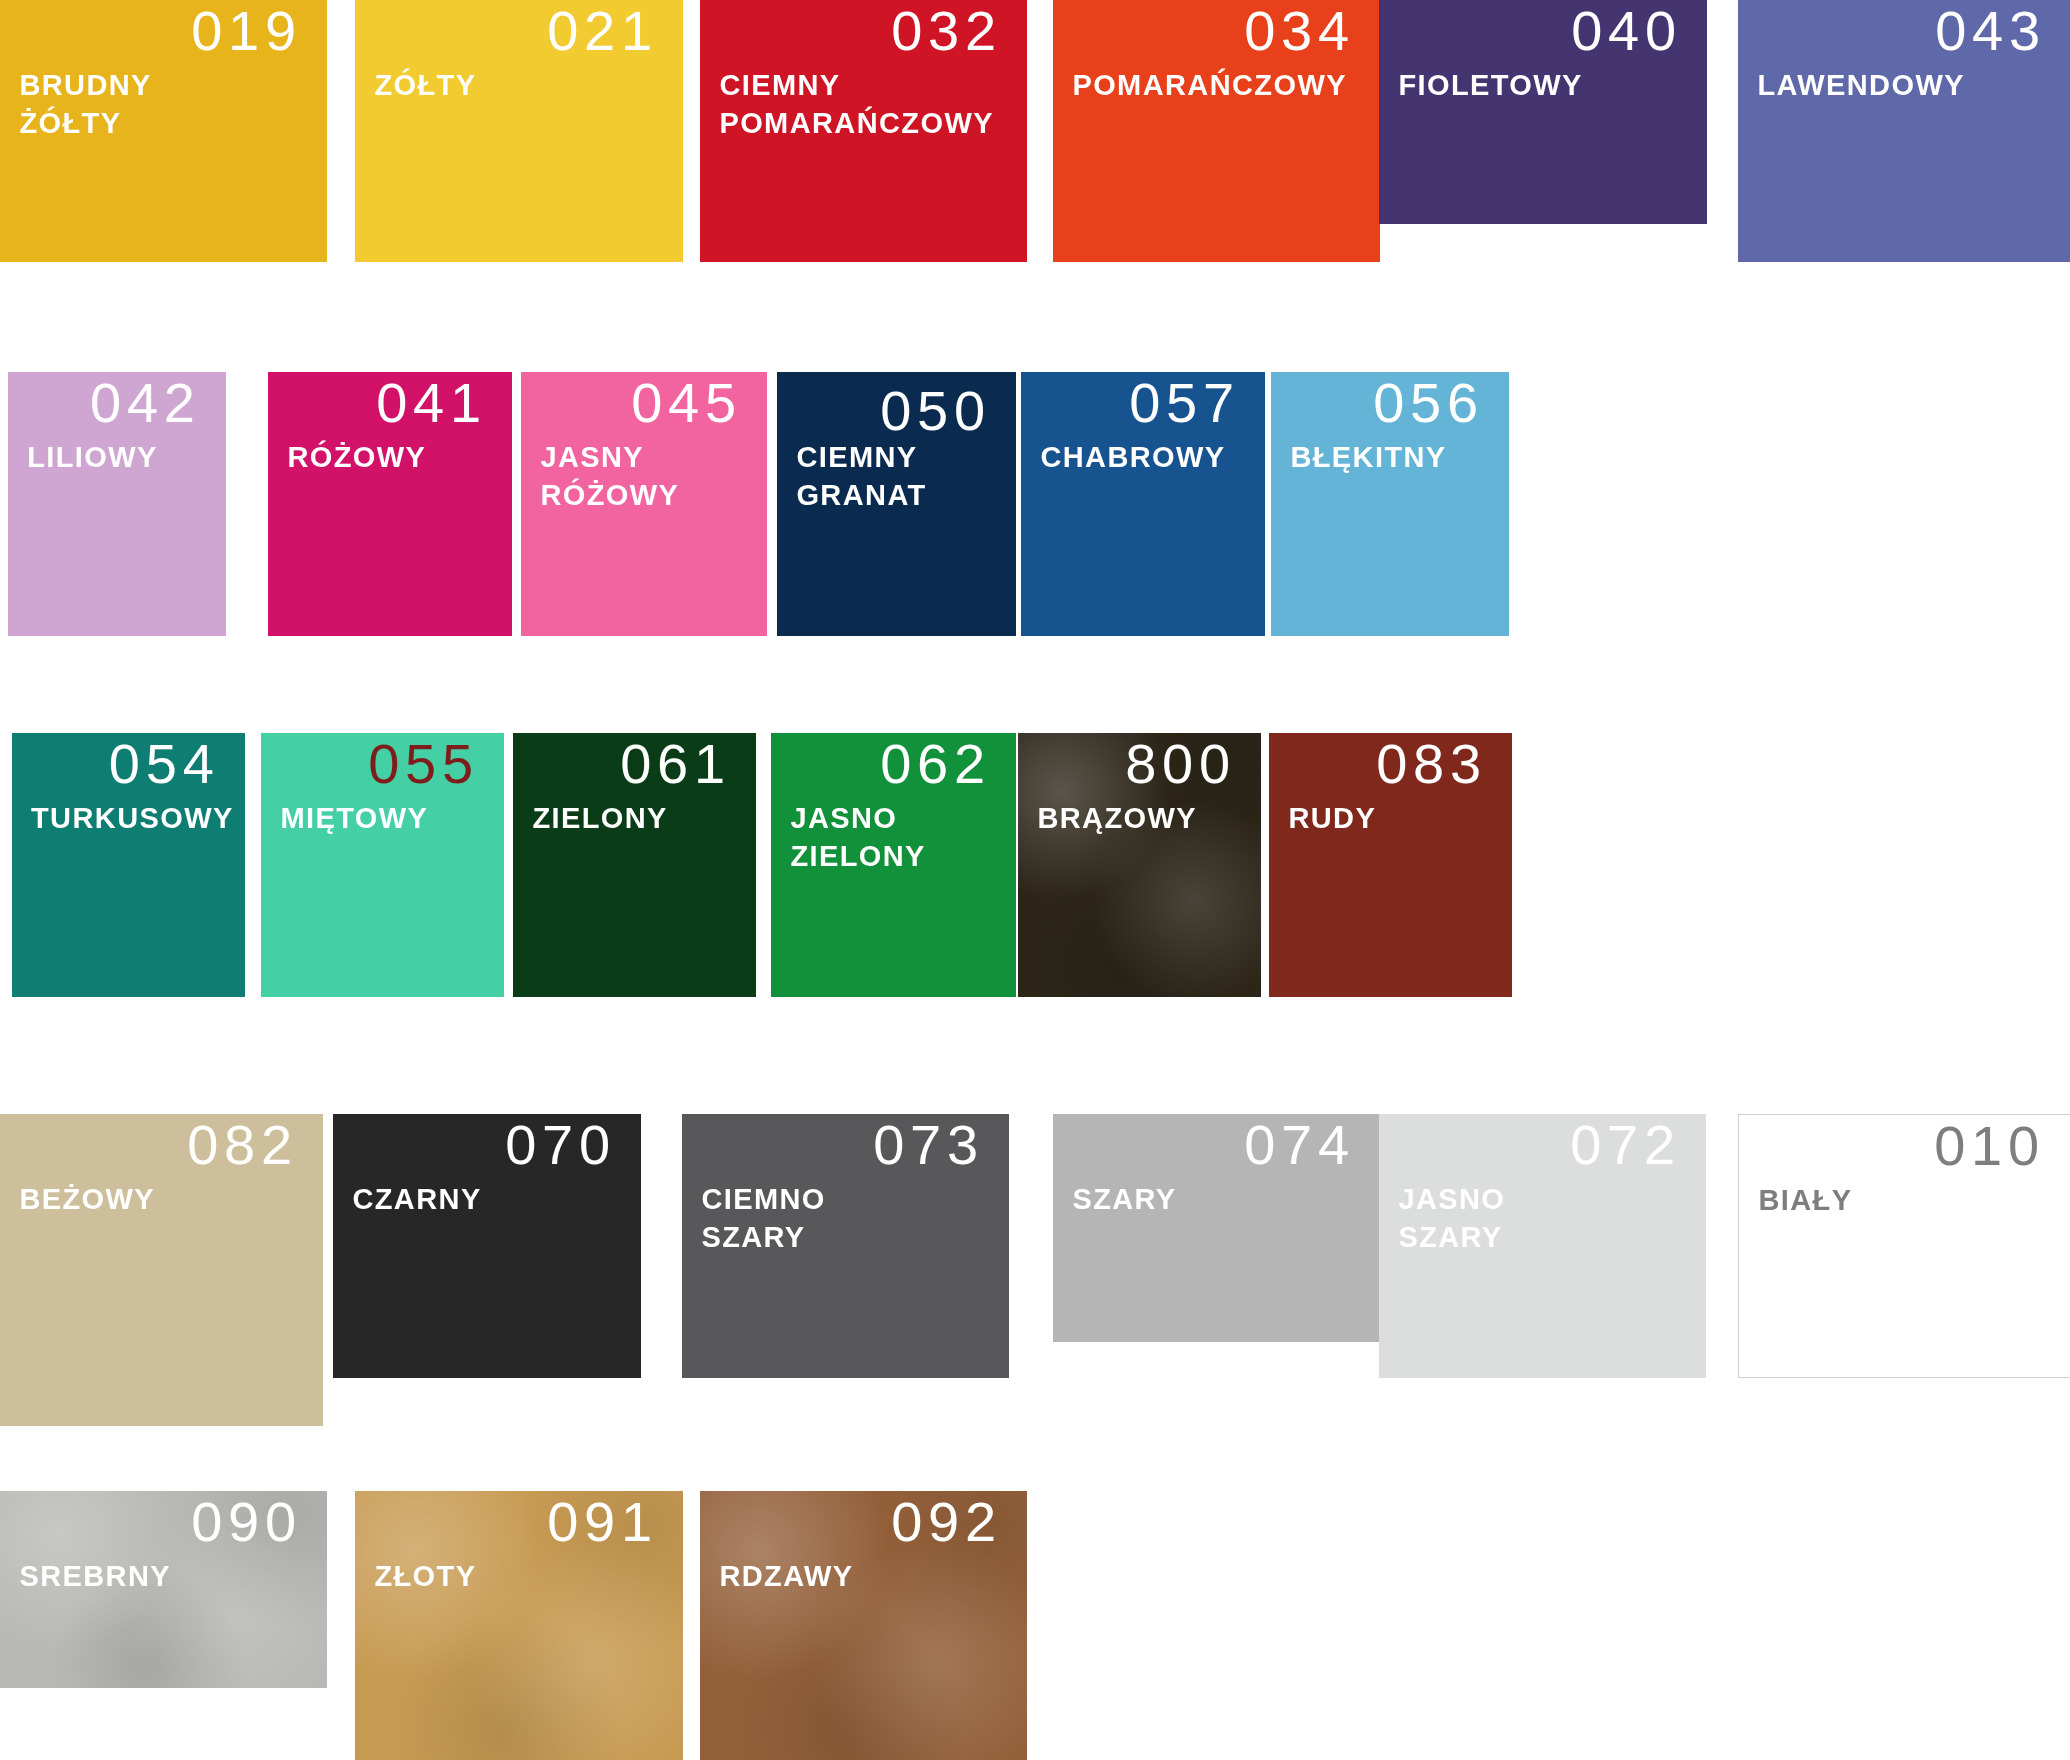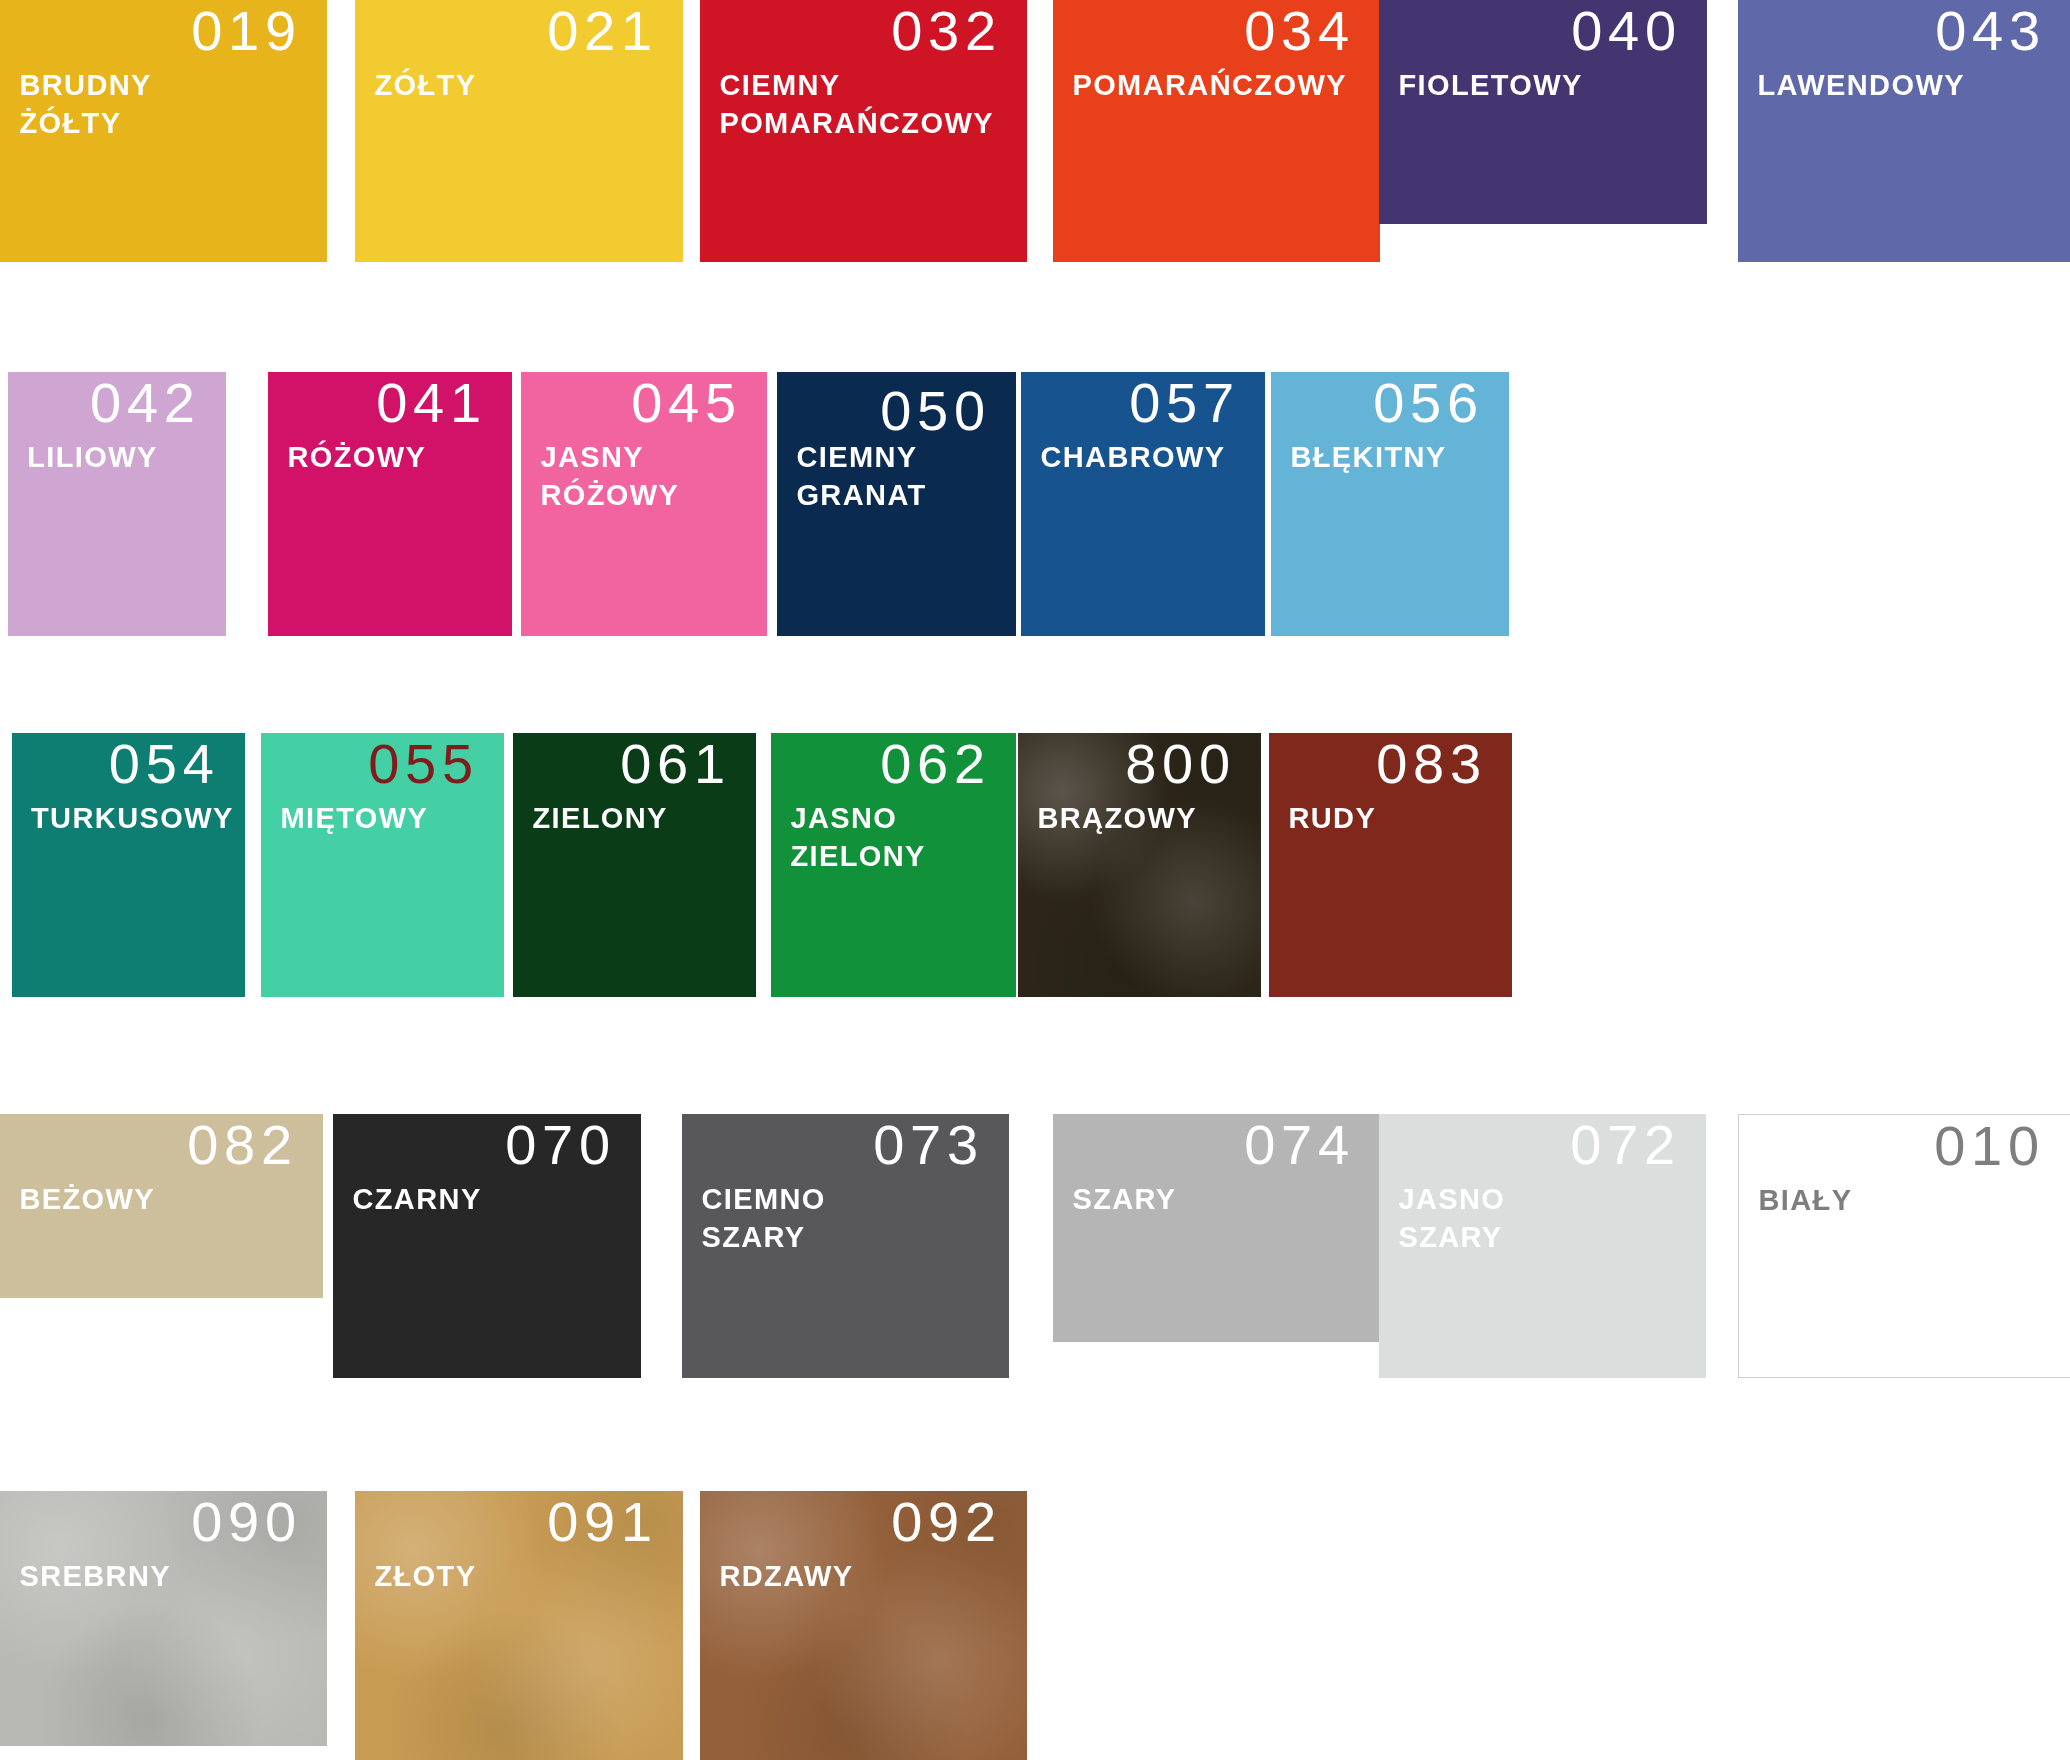--- a/index.html
+++ b/index.html
@@ -142,21 +142,21 @@
       <div class="swatch metallic" style="left: 1018px; width: 243px; height: 264px; top: 0px; background-color: rgb(44, 37, 24);">
         <div class="swatch-code" style="color: rgb(255, 255, 255);">800</div>
         <div class="swatch-name" style="color: rgb(255, 255, 255);">BRĄZOWY</div>
       </div>
       <div class="swatch" style="left: 1269px; width: 243px; height: 264px; top: 0px; background-color: rgb(128, 40, 28);">
         <div class="swatch-code" style="color: rgb(255, 255, 255);">083</div>
         <div class="swatch-name" style="color: rgb(255, 255, 255);">RUDY</div>
       </div>
     </div>
     <div class="swatch-row" style="top: 1114px; height: 264px;">
-      <div class="swatch" style="left: 0px; width: 323px; height: 184px; top: 0px; background-color: rgb(205, 190, 156);">
+      <div class="swatch" style="left: 0px; width: 323px; height: 312px; top: 0px; background-color: rgb(205, 190, 156);">
         <div class="swatch-code" style="color: rgb(255, 255, 255);">082</div>
         <div class="swatch-name" style="color: rgb(255, 255, 255);">BEŻOWY</div>
       </div>
       <div class="swatch" style="left: 333px; width: 308px; height: 264px; top: 0px; background-color: rgb(39, 39, 39);">
         <div class="swatch-code" style="color: rgb(255, 255, 255);">070</div>
         <div class="swatch-name" style="color: rgb(255, 255, 255);">CZARNY</div>
       </div>
       <div class="swatch" style="left: 682px; width: 327px; height: 264px; top: 0px; background-color: rgb(88, 88, 90);">
         <div class="swatch-code" style="color: rgb(255, 255, 255);">073</div>
         <div class="swatch-name" style="color: rgb(255, 255, 255);">CIEMNO
@@ -170,21 +170,21 @@
         <div class="swatch-code" style="color: rgb(255, 255, 255);">072</div>
         <div class="swatch-name" style="color: rgb(255, 255, 255);">JASNO
 SZARY</div>
       </div>
       <div class="swatch bordered" style="left: 1738px; width: 333px; height: 264px; top: 0px; background-color: rgb(255, 255, 255);">
         <div class="swatch-code" style="color: rgb(126, 126, 126);">010</div>
         <div class="swatch-name" style="color: rgb(126, 126, 126);">BIAŁY</div>
       </div>
     </div>
     <div class="swatch-row" style="top: 1491px; height: 269px;">
-      <div class="swatch metallic" style="left: 0px; width: 327px; height: 255px; top: 0px; background-color: rgb(184, 184, 180); padding-left: 38px;">
+      <div class="swatch metallic" style="left: 0px; width: 327px; height: 197px; top: 0px; background-color: rgb(184, 184, 180); padding-left: 38px;">
         <div class="swatch-code" style="color: rgb(255, 255, 255);">090</div>
         <div class="swatch-name" style="color: rgb(255, 255, 255);">SREBRNY</div>
       </div>
       <div class="swatch metallic" style="left: 355px; width: 328px; height: 269px; top: 0px; background-color: rgb(200, 155, 83);">
         <div class="swatch-code" style="color: rgb(255, 255, 255);">091</div>
         <div class="swatch-name" style="color: rgb(255, 255, 255);">ZŁOTY</div>
       </div>
       <div class="swatch metallic" style="left: 700px; width: 327px; height: 269px; top: 0px; background-color: rgb(148, 96, 58);">
         <div class="swatch-code" style="color: rgb(255, 255, 255);">092</div>
         <div class="swatch-name" style="color: rgb(255, 255, 255);">RDZAWY</div>

